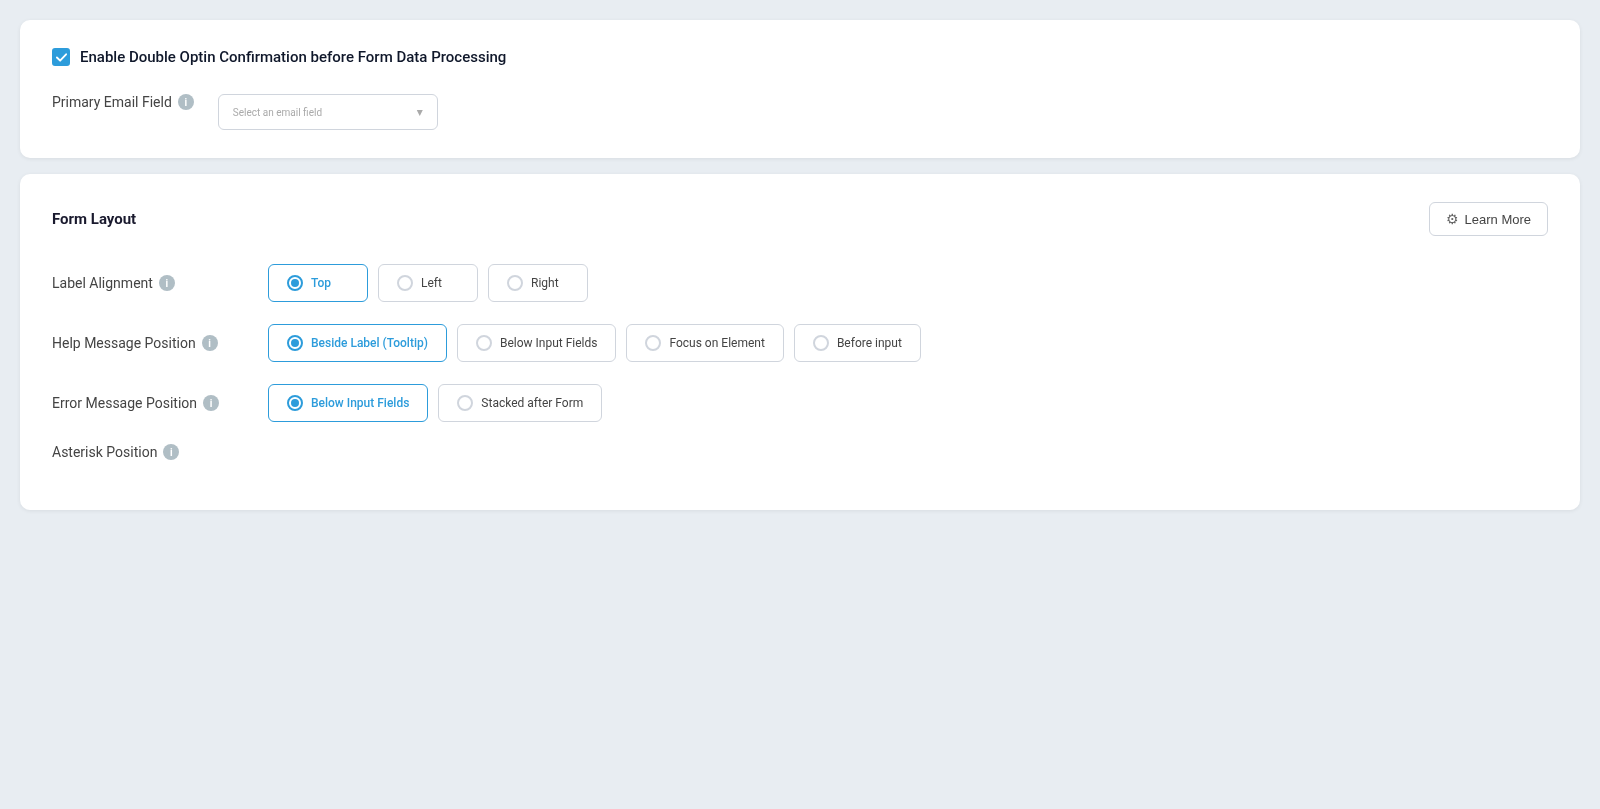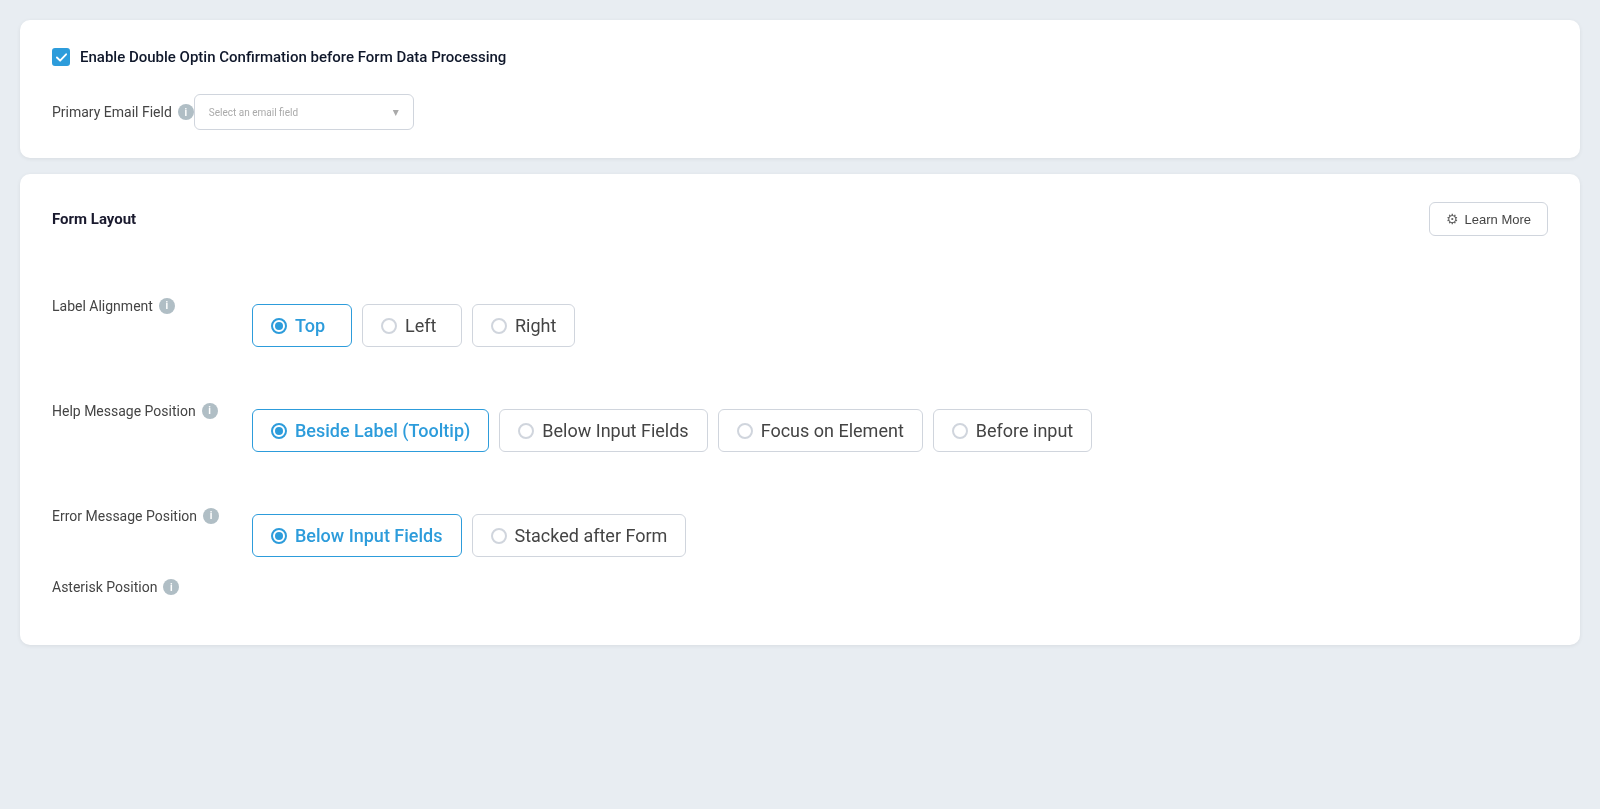--- a/index.html
+++ b/index.html
@@ -40,21 +40,22 @@
       width: 11px;
       height: 11px;
     }
     .checkbox-label {
       color: #0f172a;
       font-size: 15px;
       font-weight: 500;
     }
     .field-row {
       display: flex;
-      align-items: center;
+      align-items: flex-start;
+      gap: 24px;
     }
     .field-label {
       font-size: 14px;
       color: #444;
       display: flex;
       align-items: center;
       gap: 6px;
       white-space: nowrap;
     }
     .info-icon {
@@ -116,20 +117,21 @@
       color: #444;
     }
     .learn-more-btn .gear-icon {
       font-size: 14px;
       color: #666;
     }
 
     .layout-row {
       display: flex;
       align-items: center;
+      gap: 16px;
       margin-bottom: 22px;
     }
     .layout-label {
       font-size: 14px;
       color: #444;
       display: flex;
       align-items: center;
       gap: 6px;
       min-width: 200px;
       flex-shrink: 0;
@@ -143,26 +145,25 @@
     }
 
     .radio-option {
       display: flex;
       align-items: center;
       gap: 8px;
       border: 1.5px solid #d0d5dd;
       border-radius: 6px;
       padding: 10px 18px;
       cursor: pointer;
-      font-size: 18px;
+      font-size: 12px;
       color: #444;
       background: #fff;
       min-width: 100px;
       white-space: nowrap;
-      margin-top: 40px;
     }
     .radio-option.selected {
       border-color: #2d9cdb;
       color: #2d9cdb;
       font-weight: 500;
     }
 
     .radio-circle {
       width: 16px;
       height: 16px;

